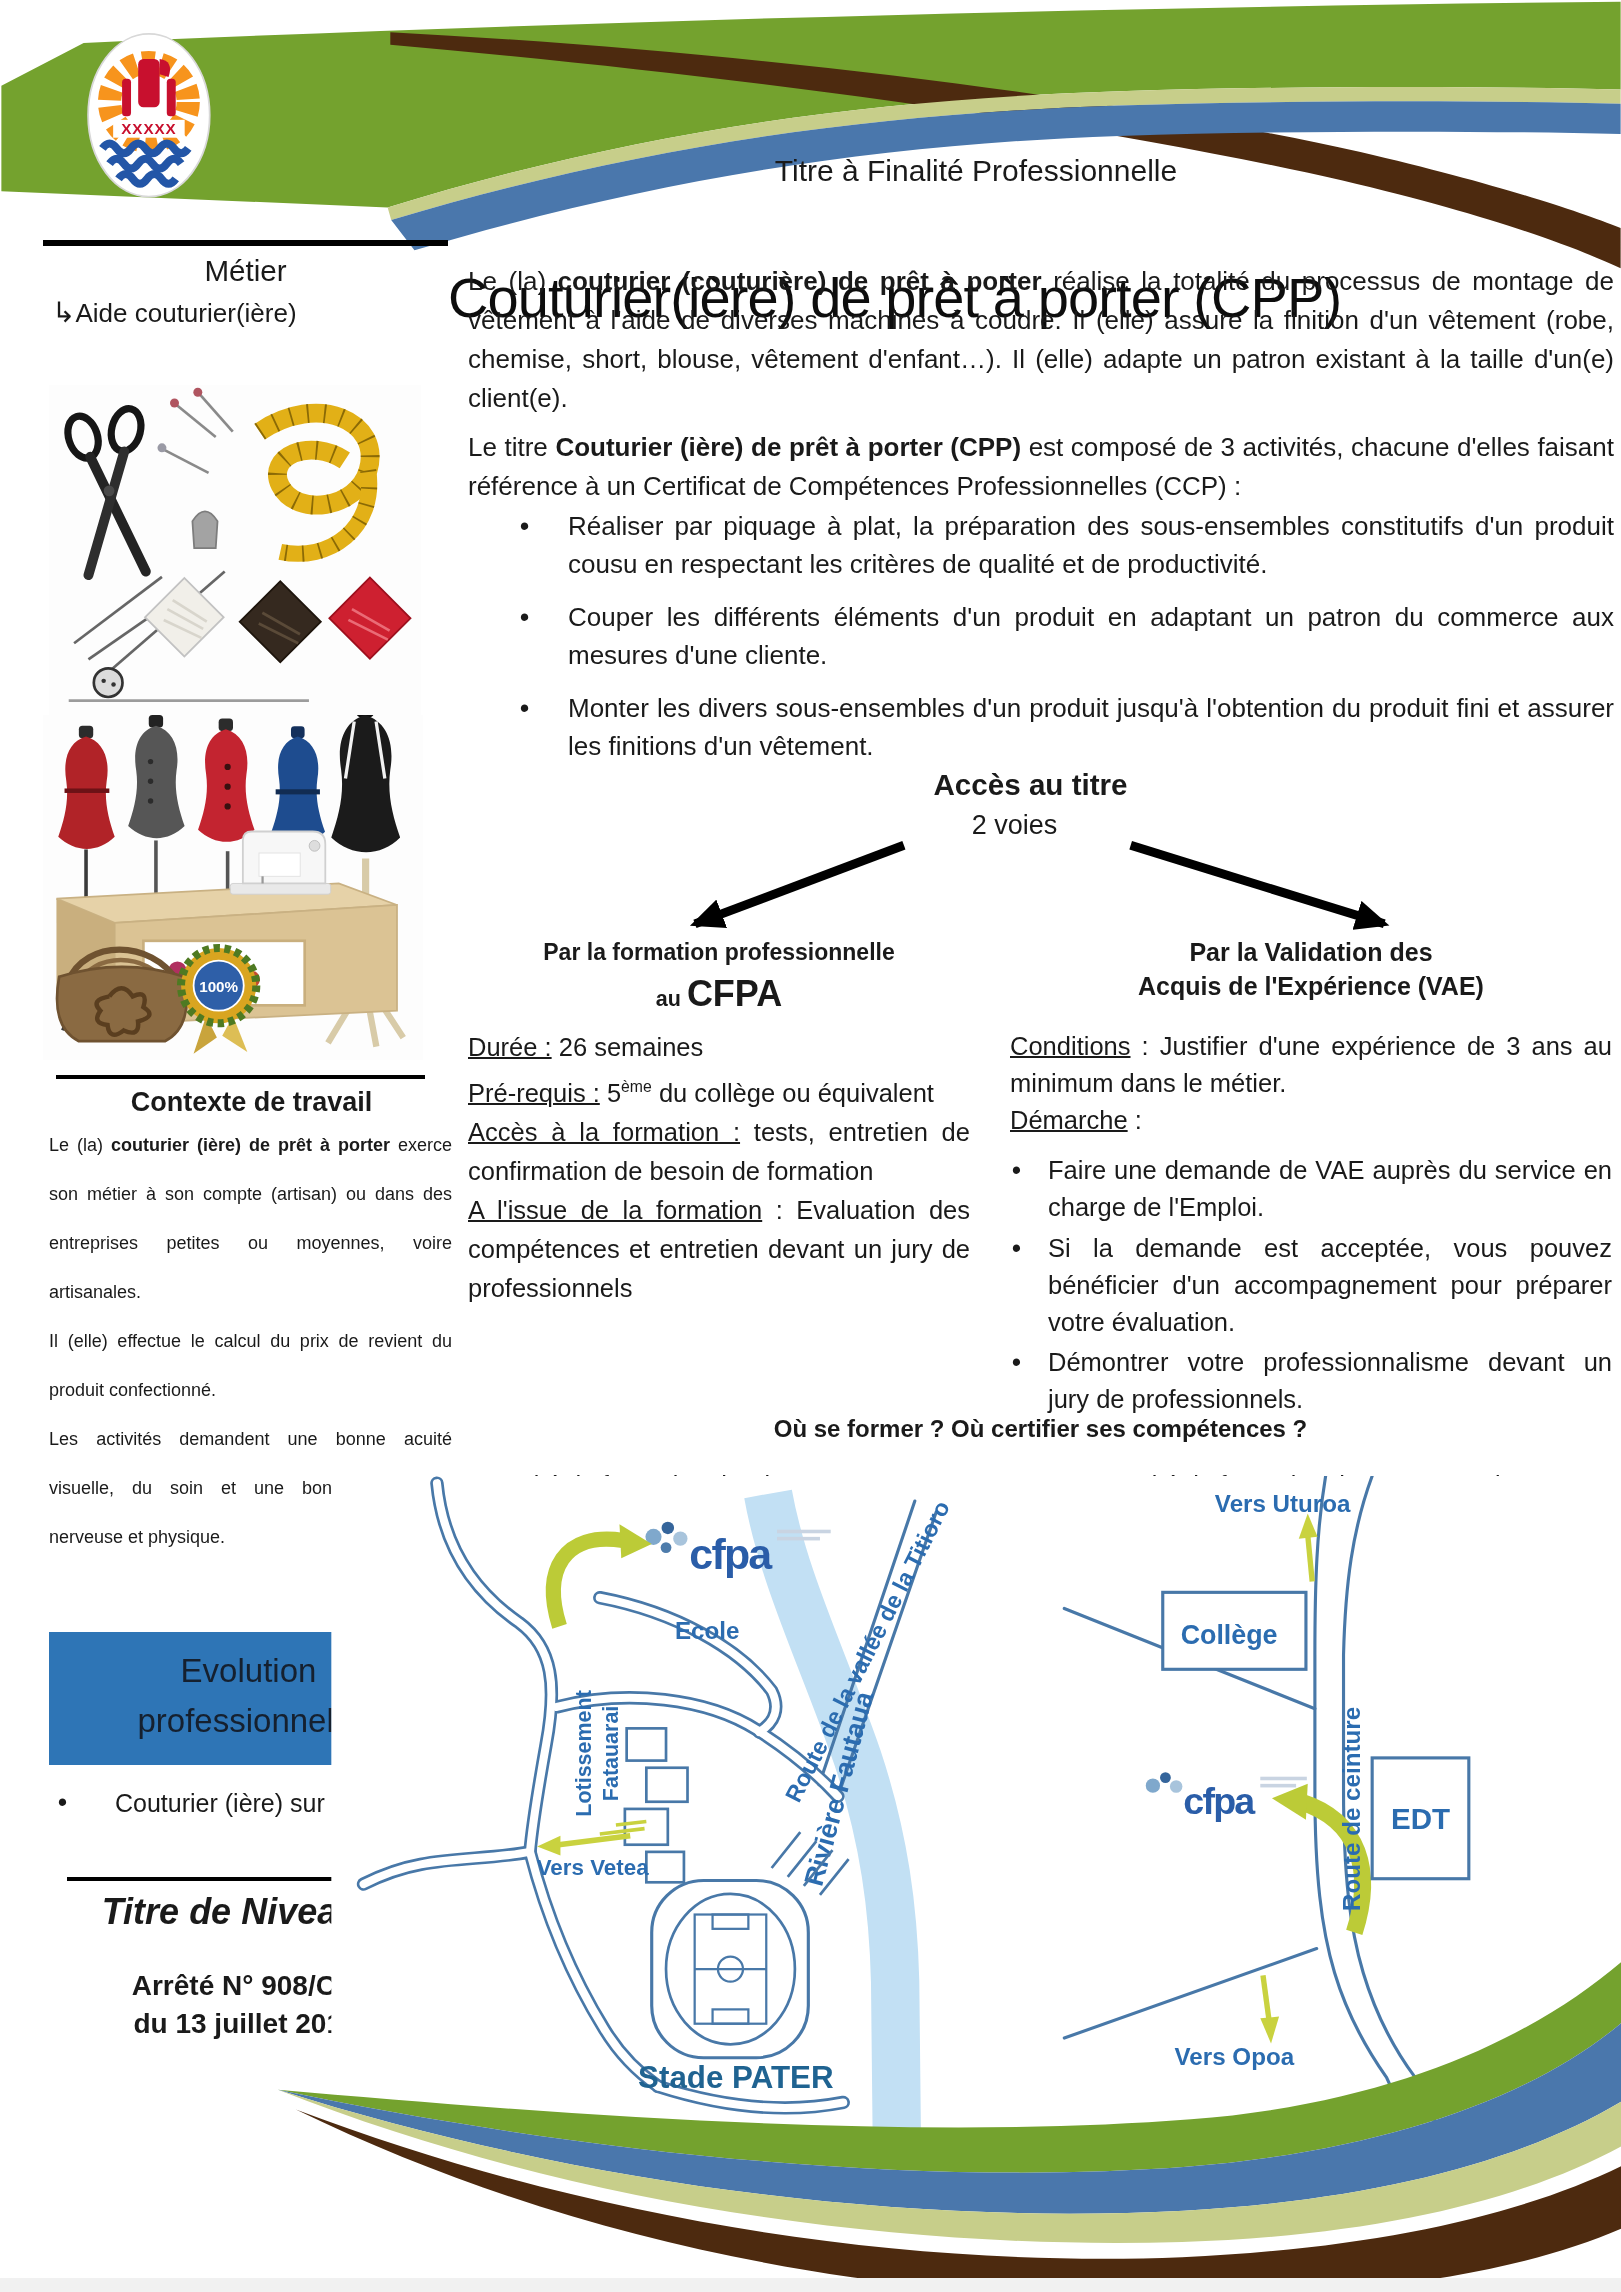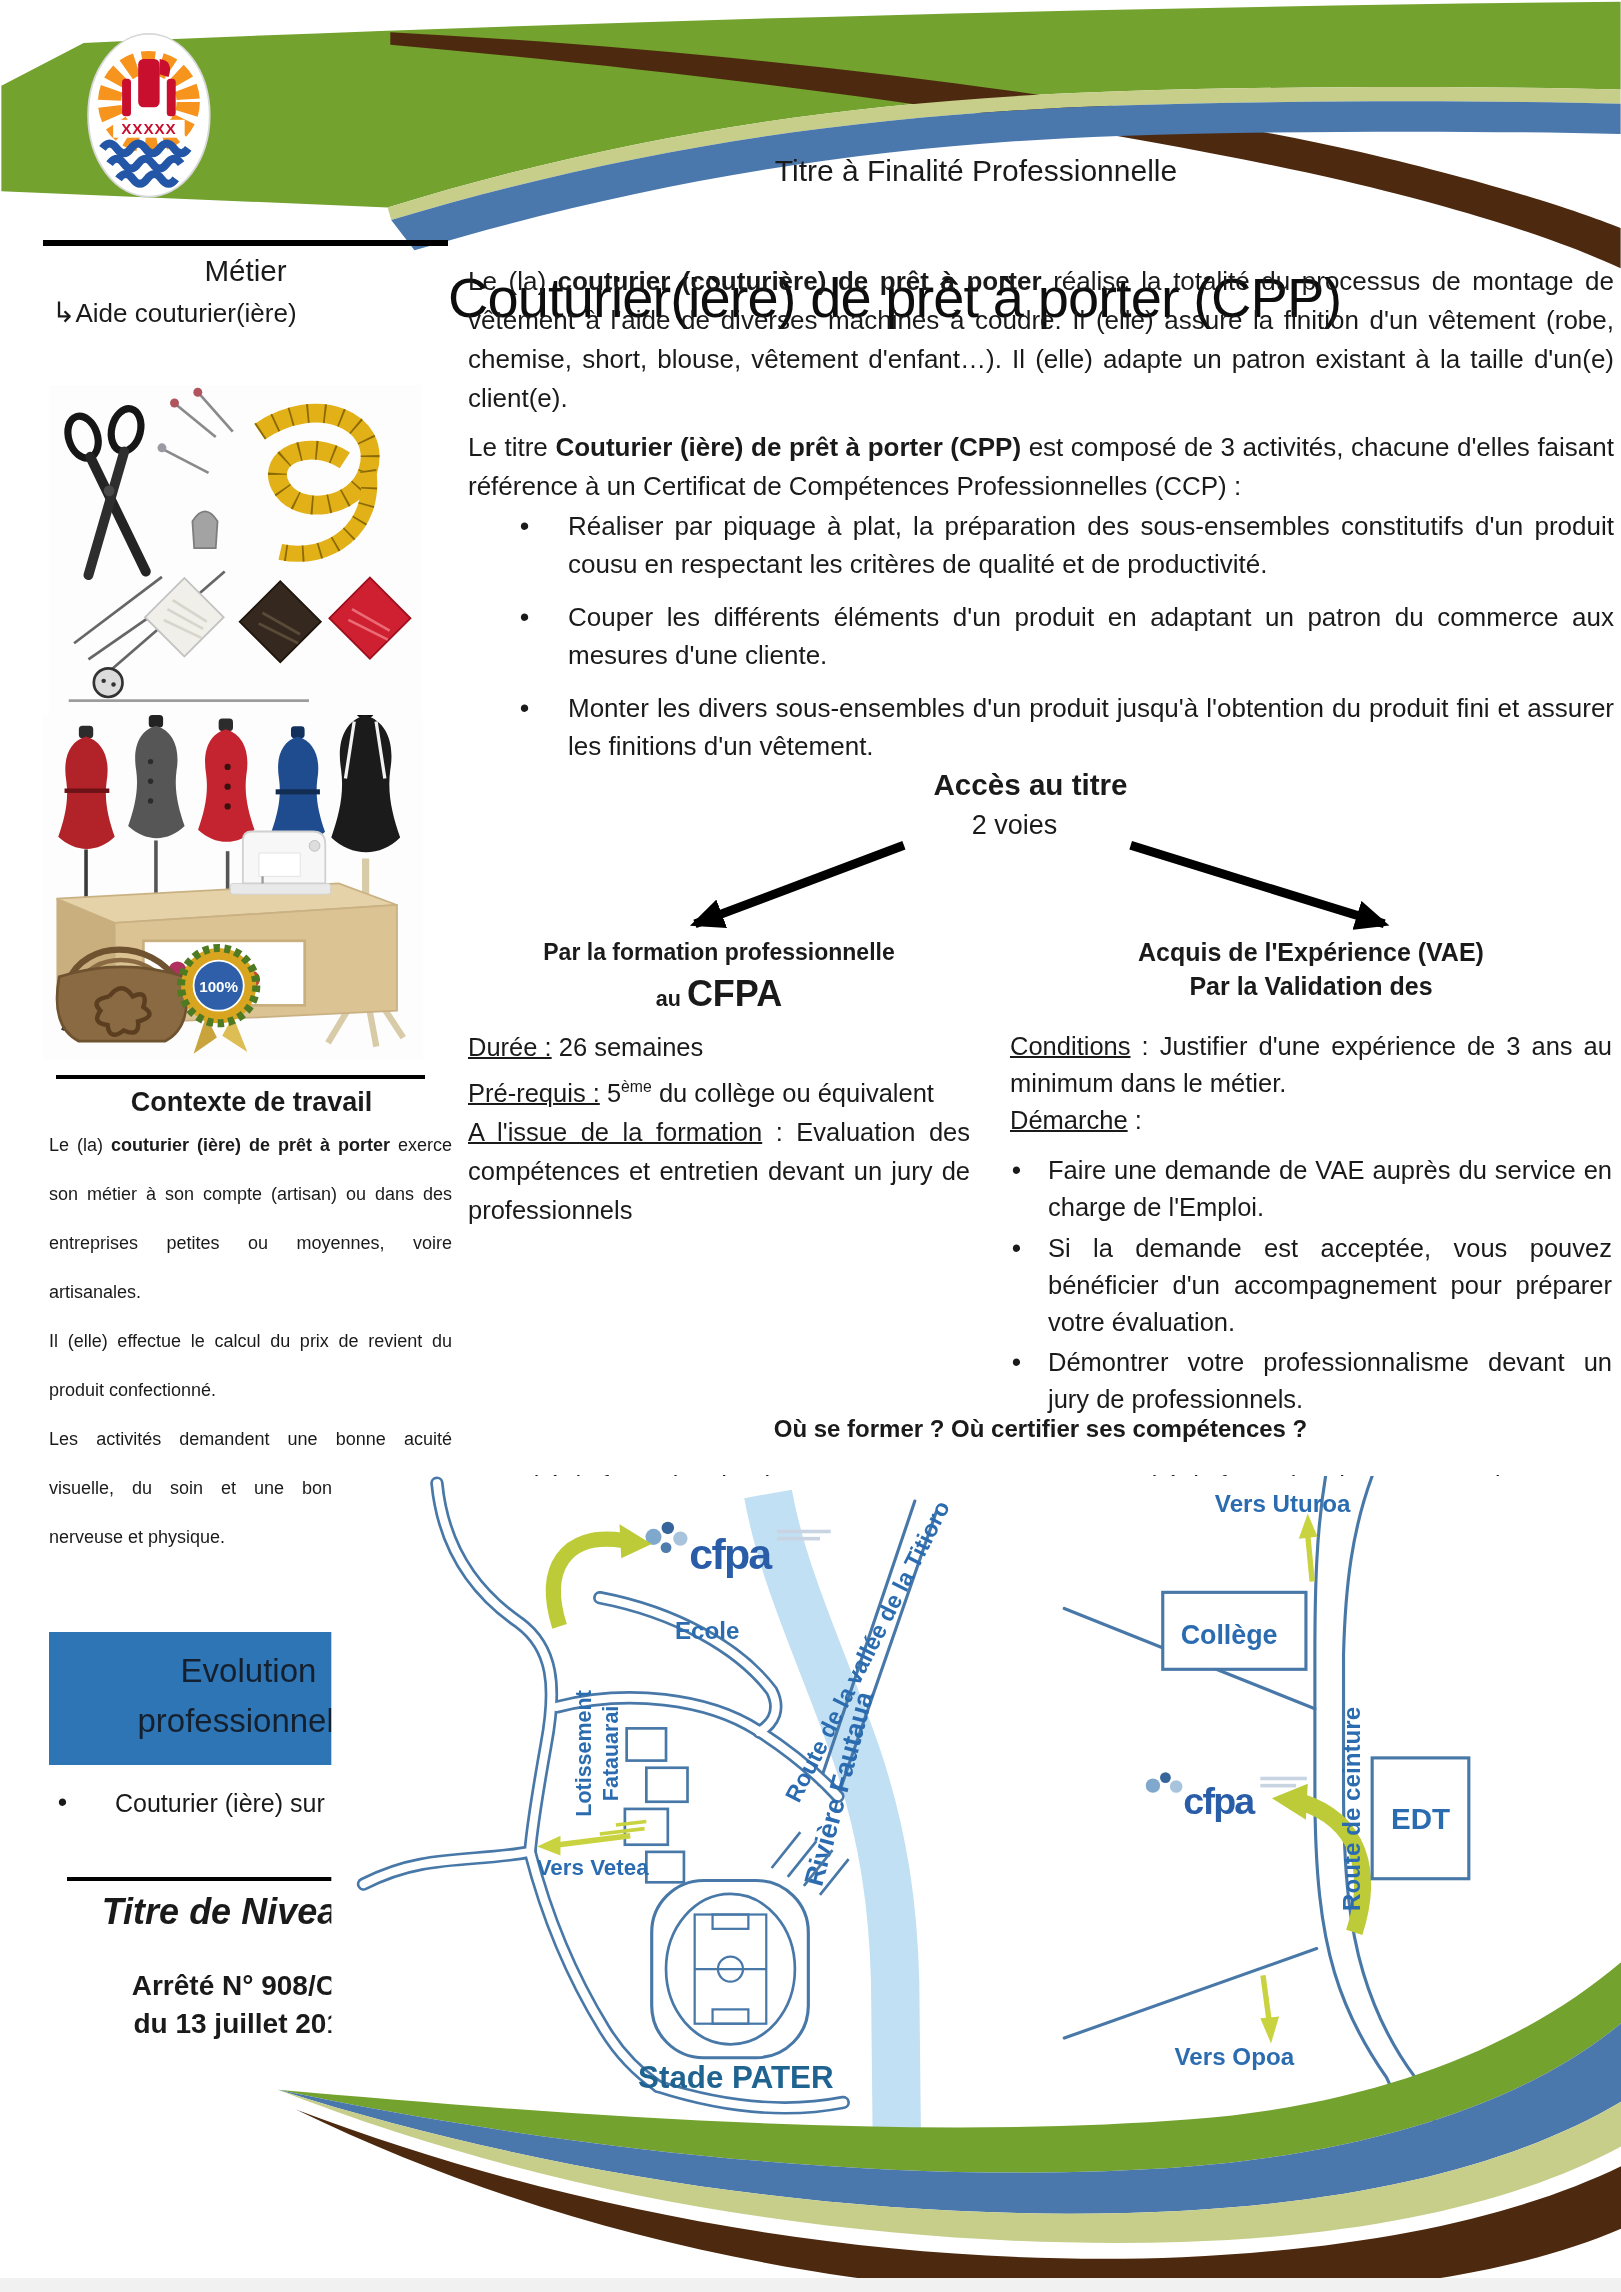--- a/index.html
+++ b/index.html
@@ -254,27 +254,28 @@
     <line x1="486" y1="16" x2="252" y2="104" stroke="#000" stroke-width="10" marker-end="url(#ah)"></line>
     <line x1="740" y1="16" x2="1024" y2="104" stroke="#000" stroke-width="10" marker-end="url(#ah)"></line>
   </svg>
 
   <div class="abs center" style="left:468px;top:939px;width:502px;">
     <div class="b" style="font-size:23px;">Par la formation professionnelle</div>
     <div style="margin-top:7.2px;"><span class="b" style="font-size:21.5px;">au </span><span class="b" style="font-size:36px;">CFPA</span></div>
   </div>
 
   <div class="abs center b" style="left:1010px;top:935px;width:602px;font-size:25px;line-height:34px;">
+    <div>Par la Validation des</div>
     <div>Acquis de l'Expérience (VAE)</div>
-    <div>Par la Validation des</div>
   </div>
 
   <div class="abs just" style="left:468px;top:1028px;width:502px;font-size:25.5px;line-height:39px;">
     <div><span class="ul">Durée :</span><span> 26 semaines</span></div>
     <div><span class="ul">Pré-requis :</span><span> 5</span><sup>ème</sup><span> du collège ou équivalent</span></div>
+    <div><span class="ul">Accès à la formation :</span><span> tests, entretien de confirmation de besoin de formation</span></div>
     <div><span class="ul">A l'issue de la formation</span><span> : Evaluation des compétences et entretien devant un jury de professionnels</span></div>
   </div>
 
   <div class="abs just" style="left:1010px;top:1028px;width:602px;font-size:25.5px;line-height:37px;">
     <div><span class="ul">Conditions</span><span> :  Justifier d'une expérience de 3 ans au minimum dans le métier.</span></div>
     <div><span class="ul">Démarche</span><span> :</span></div>
     <ul class="blist2" style="margin-top:13px;">
       <li>Faire une demande de VAE auprès du service en charge de l'Emploi.</li>
       <li>Si la demande est acceptée, vous pouvez bénéficier d'un accompagnement pour préparer votre évaluation.</li>
       <li>Démontrer votre professionnalisme devant un jury de professionnels.</li>

